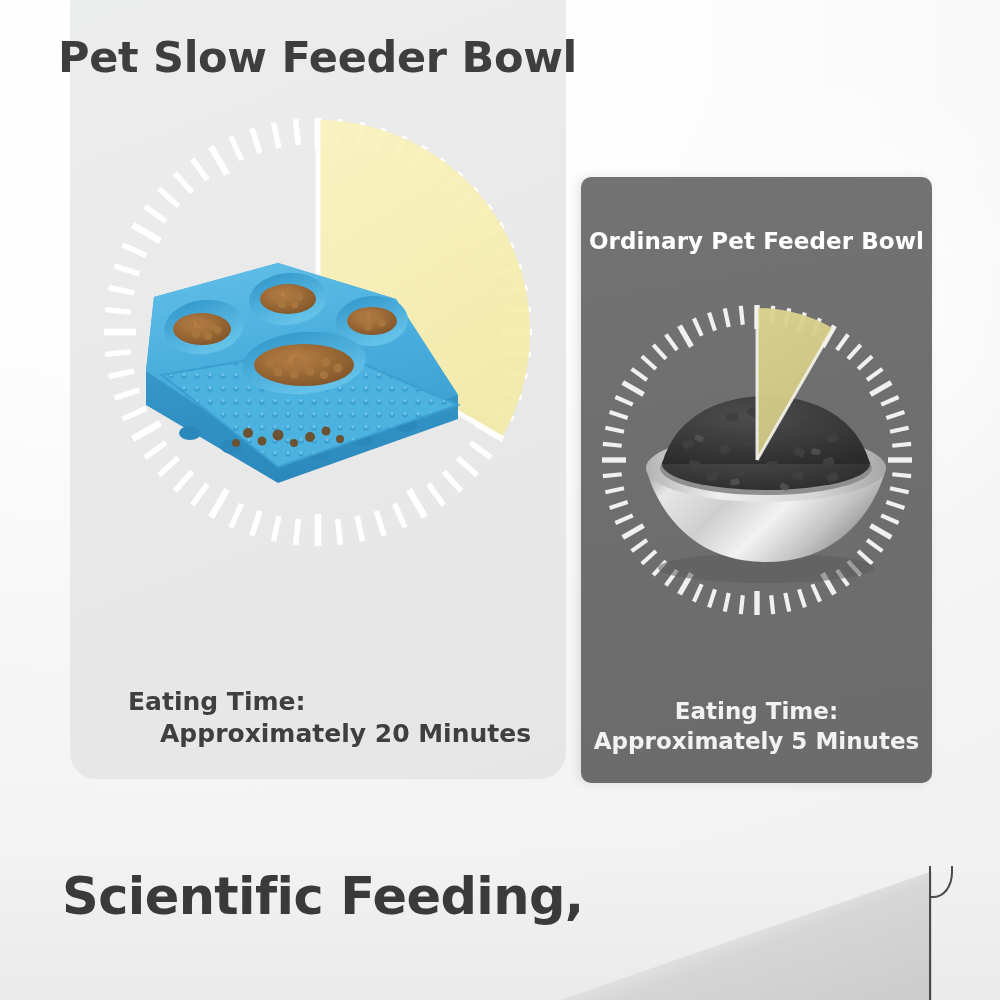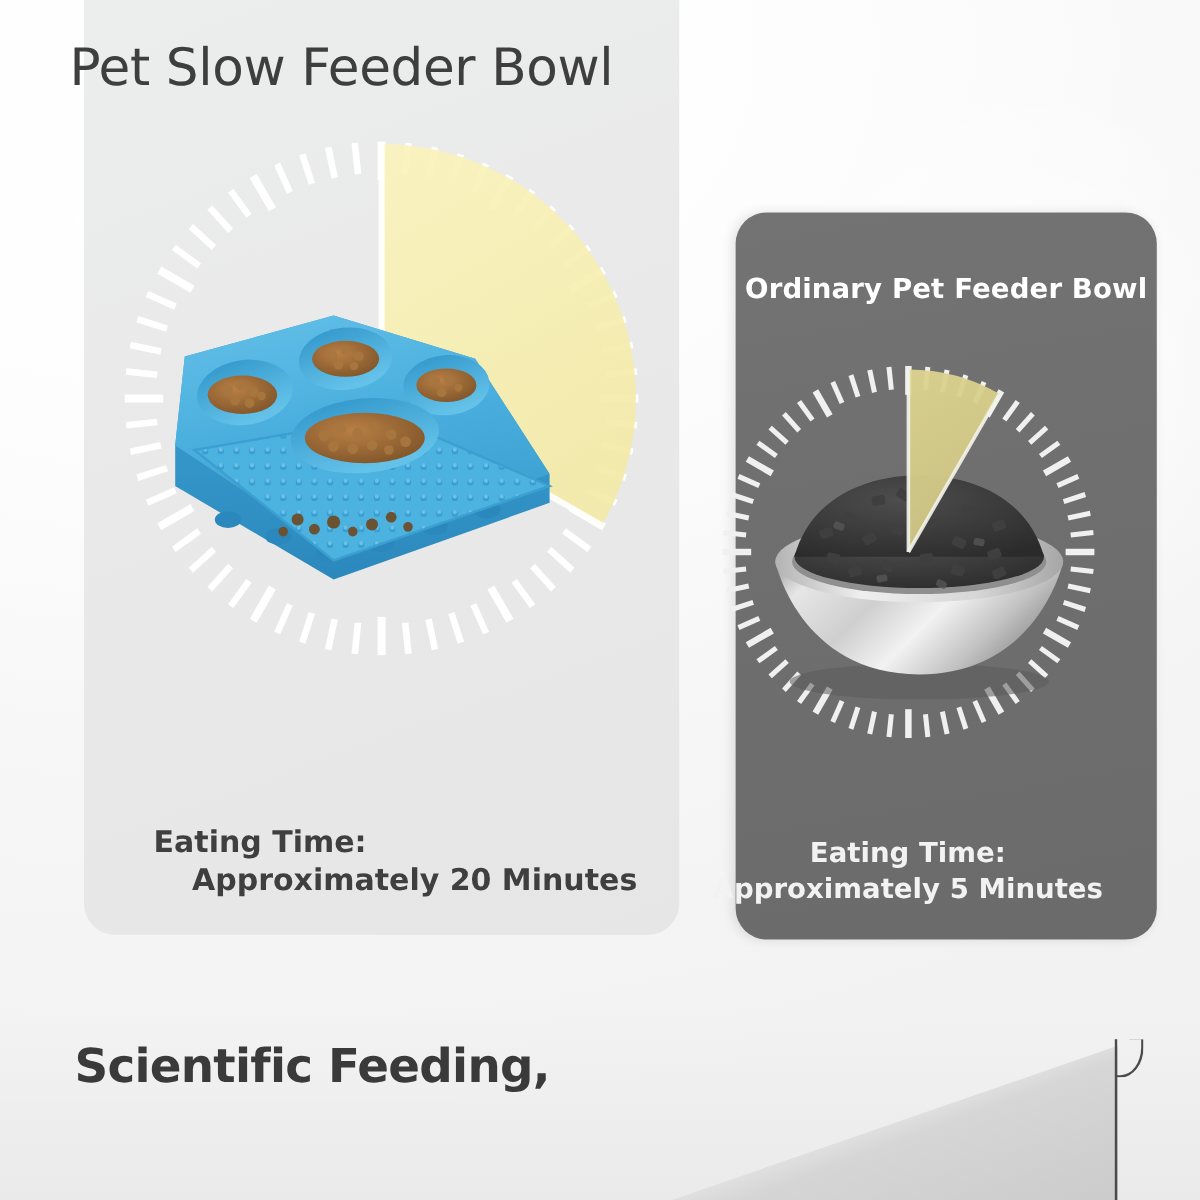--- a/index.html
+++ b/index.html
@@ -64,30 +64,30 @@
     border-bottom: 2px solid #4a4a4a;
     border-radius: 0 0 80% 0;
     pointer-events: none;
   }
 
   
   .main-title {
     position: absolute;
     left: 58px; top: 32px;
     font-size: 43px;
-    font-weight: 400;
+    font-weight: 700;
     color: #3e3e3e;
     letter-spacing: -0.3px;
     white-space: nowrap;
     z-index: 8;
   }
   .tagline {
     position: absolute;
     left: 62px; top: 868px;
-    font-size: 39px;
+    font-size: 51px;
     font-weight: 700;
     color: #3a3a3a;
     line-height: 1.12;
     letter-spacing: -0.6px;
     z-index: 8;
   }
   .tagline span { display: block; }
 
   
   .panel-left {
@@ -96,24 +96,23 @@
     width: 496px; height: 779px;
     background: linear-gradient(160deg, #eceded 0%, #e9e9e9 45%, #e6e6e6 100%);
     border-radius: 0 0 26px 26px;
     z-index: 2;
   }
   .panel-right {
     position: absolute;
     left: 581px; top: 177px;
     width: 351px; height: 606px;
     background: linear-gradient(170deg, #737373 0%, #6e6e6e 50%, #6b6b6b 100%);
-    border-radius: 26px;
+    border-radius: 10px;
     z-index: 4;
     box-shadow: -3px 0 10px rgba(0,0,0,0.10);
-    margin-left: 32px;
   }
   .panel-right-title {
     position: absolute;
     left: 0; top: 51px;
     width: 100%;
     text-align: center;
     font-size: 23px;
     font-weight: 700;
     color: #ffffff;
     letter-spacing: 0.1px;

